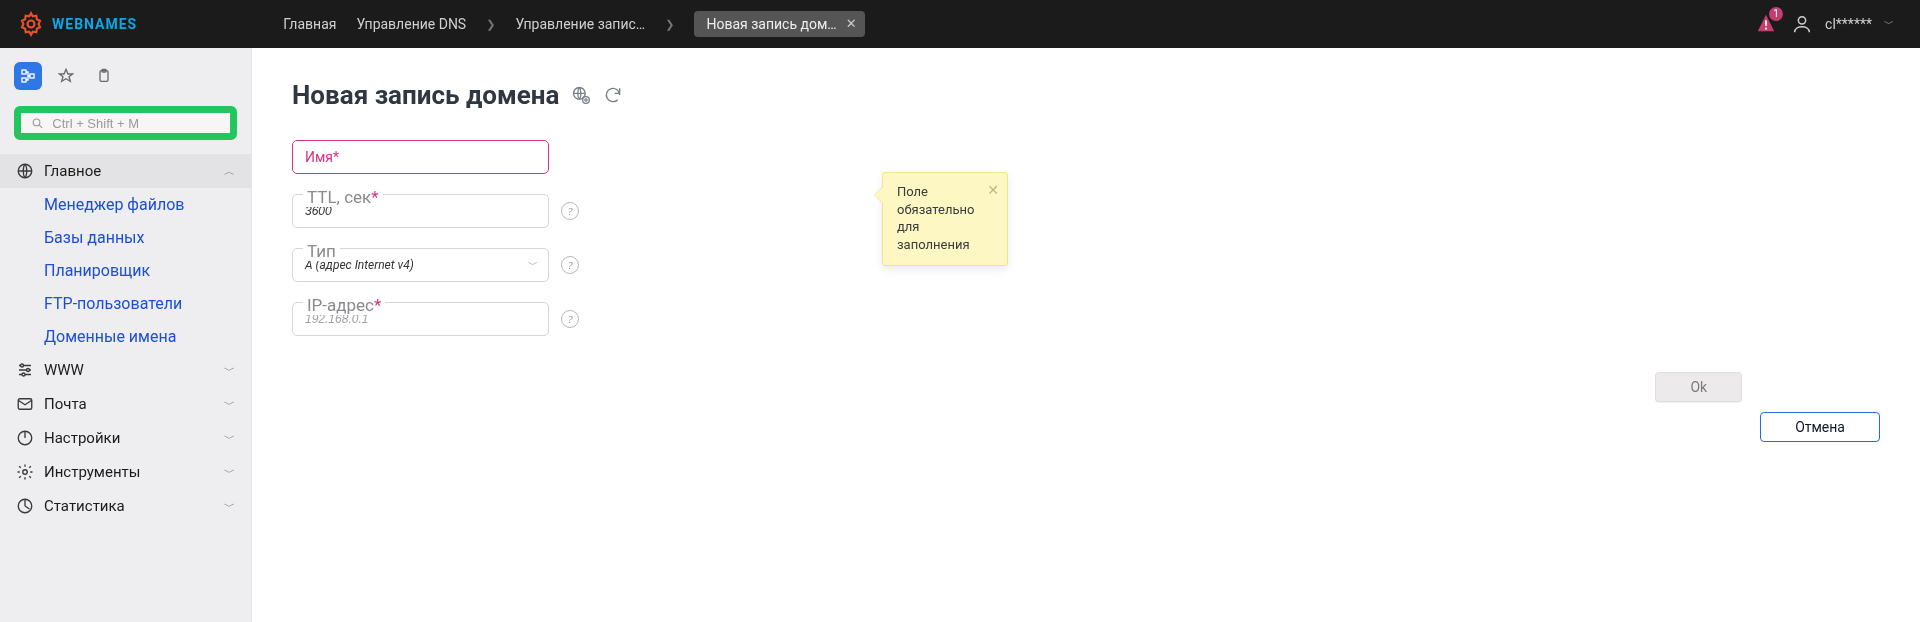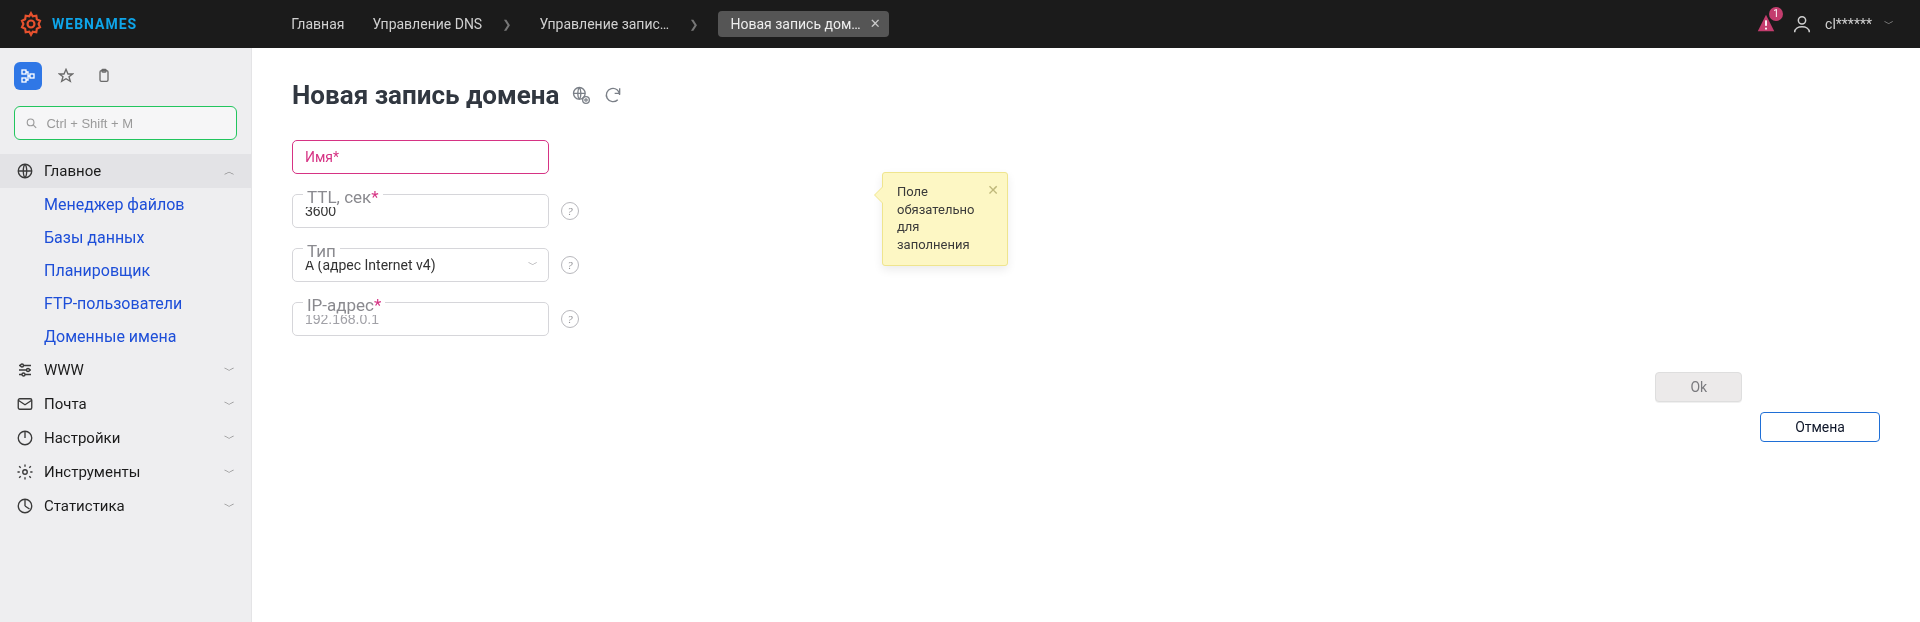--- a/index.html
+++ b/index.html
@@ -39,21 +39,20 @@
     gap: 20px;
     height: 100%;
   }
   .crumb {
     color: #d0d0d0;
     white-space: nowrap;
     display: inline-flex;
     align-items: center;
     height: 32px;
     position: relative;
-    margin-left: 8px;
   }
   .crumb-sep {
     color: #777;
     font-size: 11px;
   }
   .crumb-active {
     background: #555555;
     color: #eee;
     padding: 0 28px 0 12px;
     border-radius: 4px;
@@ -133,21 +132,21 @@
   }
   .square-tab.active {
     background: #2f77e6;
     color: #fff;
   }
   .square-tab svg { width: 16px; height: 16px; }
 
   .sidebar-search {
     margin: 10px 14px 14px;
     background: #f6f6f7;
-    border: 1px solid #22c55e;
+    border: 7px solid #22c55e;
     border-radius: 6px;
     height: 34px;
     display: flex;
     align-items: center;
     gap: 8px;
     padding: 0 10px;
     color: #888;
   }
   .sidebar-search input {
     border: none;
@@ -239,23 +238,24 @@
     background: #fff;
     padding: 0 4px;
     color: #8a8a8f;
   }
   .floating .req { color: #d63384; }
   .form-field input,
   .form-field .value {
     border: none;
     outline: none;
     width: 100%;
-    font-size: 14px;
+    font-size: 12px;
     color: #333;
     background: transparent;
+    font-style: italic;
   }
   .form-field input::placeholder { color: #a1a1a7; }
   .name-placeholder {
     color: #d63384;
     font-size: 14px;
   }
   .select-arrow {
     position: absolute;
     right: 10px;
     color: #9a9a9e;

